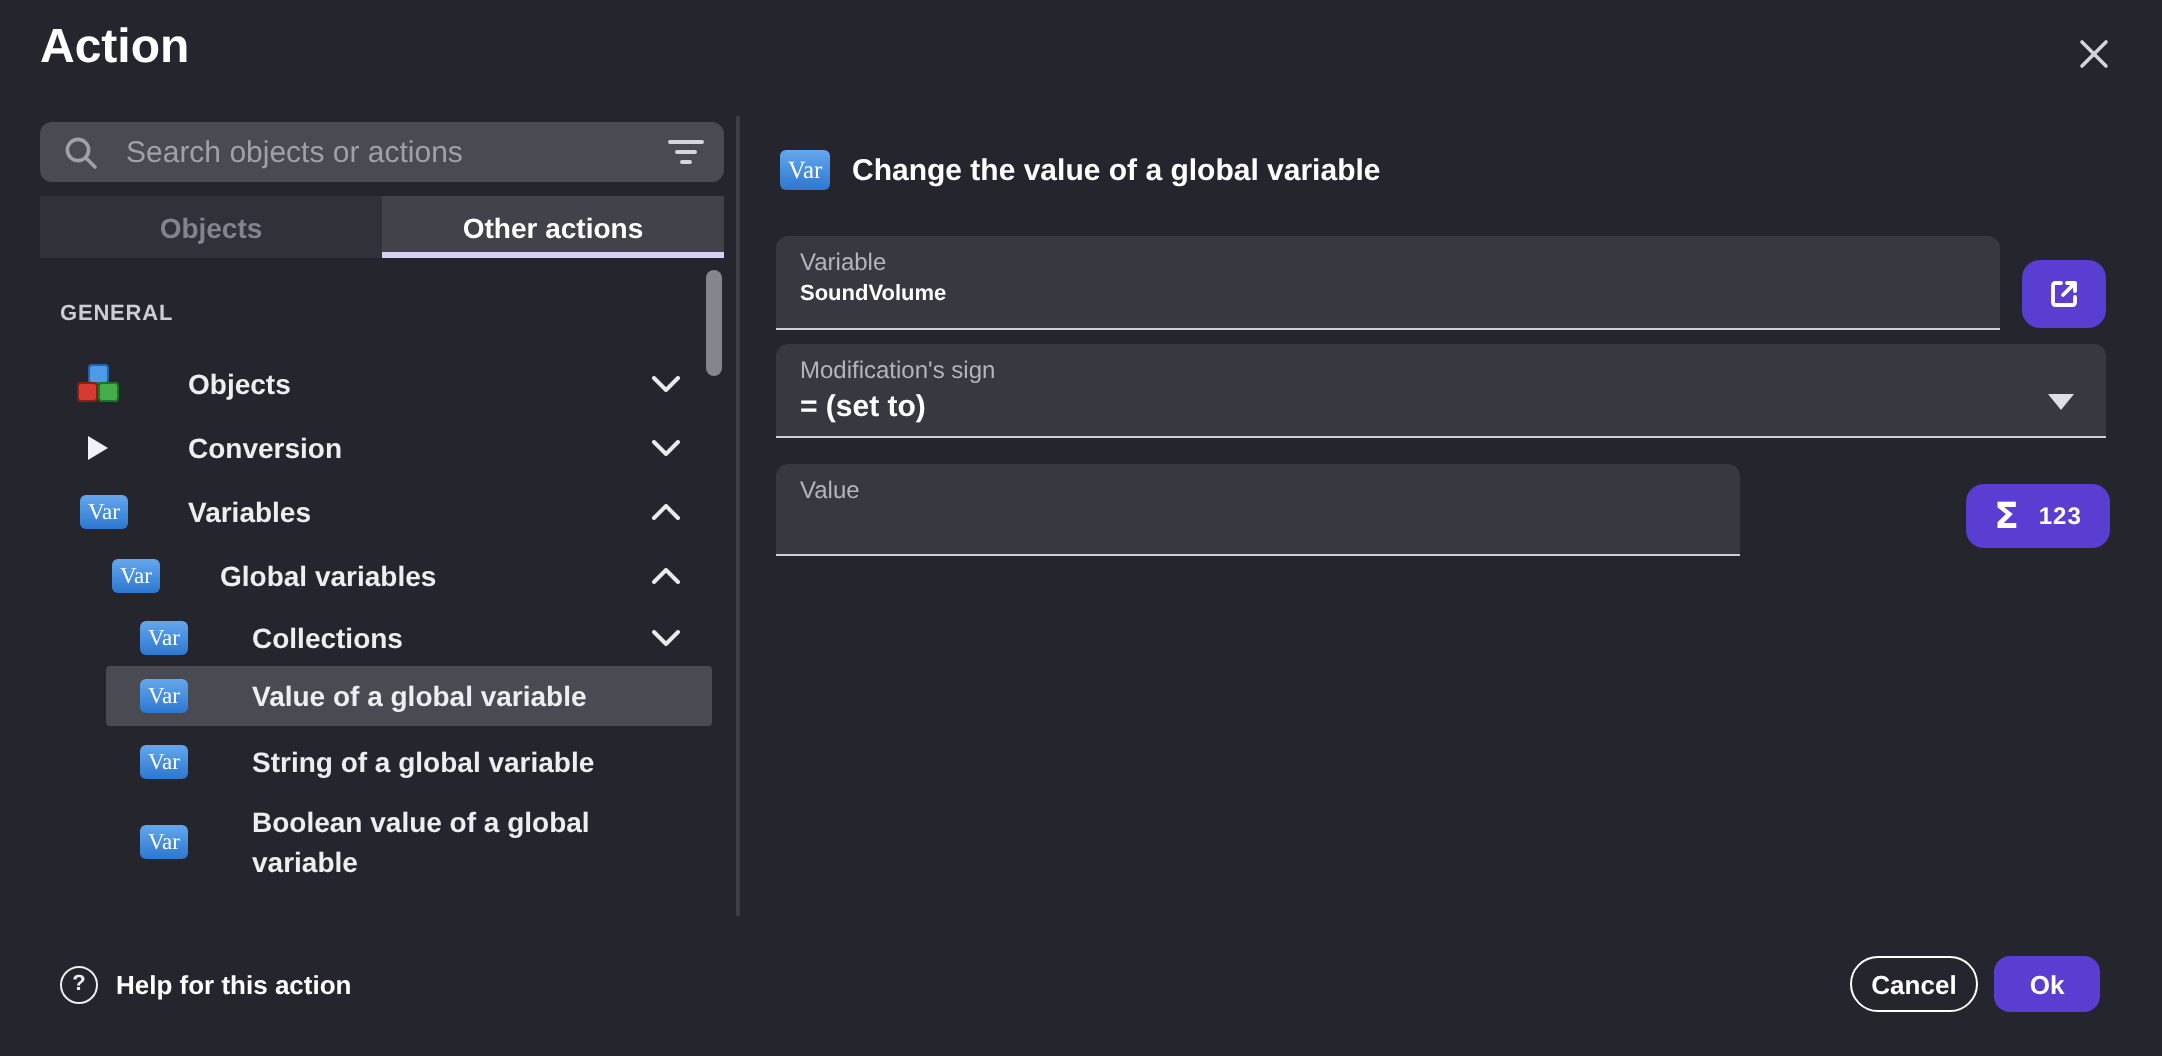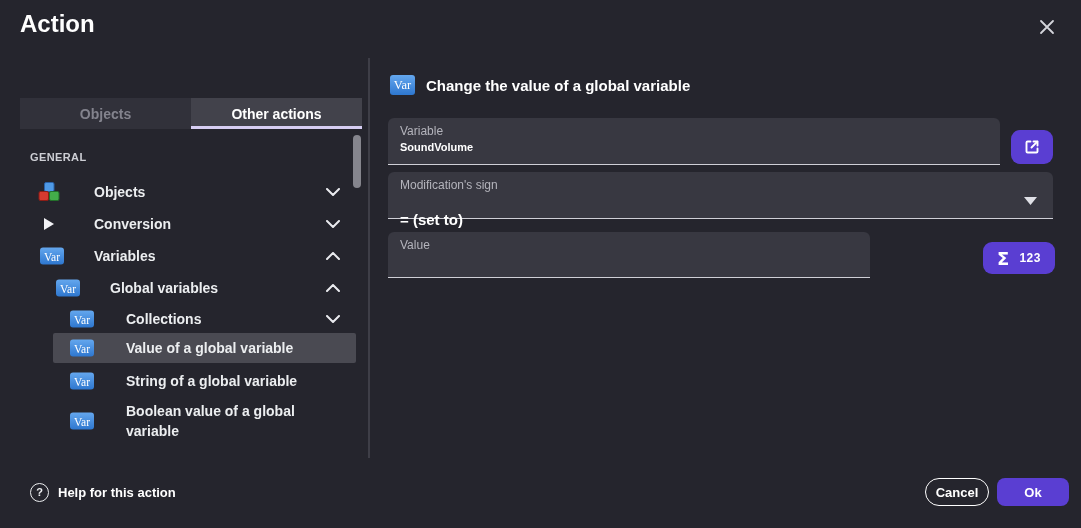--- a/index.html
+++ b/index.html
@@ -39,50 +39,60 @@
   .divider{position:absolute;left:368px;top:58px;width:2px;height:400px;background:#3e3e47;}
 
   
   .heading-badge{position:absolute;left:390px;top:75px;}
   .heading{position:absolute;left:426px;top:75px;height:20px;display:flex;align-items:center;font-size:15px;font-weight:700;color:#fff;}
 
   .field{position:absolute;background:var(--surface);border-radius:6px 6px 0 0;border-bottom:1.5px solid #cfcfd6;padding:6px 12px 0 12px;cursor:text;}
   .flabel{font-size:12px;color:#b4b4bc;}
   .field input{display:block;background:transparent;border:none;outline:none;color:#fff;font-size:11px;font-weight:700;margin-top:3px;width:100%;}
   .field input.mono{font-family:"DejaVu Sans Mono",monospace;font-weight:400;color:#edeef0;}
-  .fvalue{font-size:15px;font-weight:700;color:#fff;margin-top:19px;}
+  .fvalue{font-size:15px;font-weight:700;color:#fff;margin-top:3px;}
   .caret{position:absolute;right:16px;top:25px;display:flex;}
 
   .icon-btn{position:absolute;background:var(--accent);border:none;border-radius:9px;display:flex;align-items:center;justify-content:center;cursor:pointer;}
   .btn-open{left:1011px;top:130px;width:42px;height:34px;}
   .btn-sigma{left:983px;top:242px;width:72px;height:32px;gap:10px;}
   .sigma{font-size:18px;font-weight:700;color:#fff;font-family:"DejaVu Sans",sans-serif;}
   .num123{font-size:12px;font-weight:700;color:#fff;letter-spacing:.5px;}
 
   
   .help{position:absolute;left:30px;top:478px;height:28px;display:flex;align-items:center;gap:9px;cursor:pointer;}
   .qcircle{width:19px;height:19px;border:1.7px solid #eceef0;border-radius:50%;display:flex;align-items:center;justify-content:center;font-size:11px;font-weight:700;color:#eceef0;}
   .help-label{font-size:13px;font-weight:700;color:#fff;}
   .btn{position:absolute;top:478px;height:28px;display:flex;align-items:center;justify-content:center;font-size:13px;font-weight:700;color:#fff;cursor:pointer;}
   .btn-cancel{left:925px;width:64px;background:transparent;border:1.5px solid #fff;border-radius:14px;}
-  .btn-ok{left:997px;width:72px;background:var(--accent);border:none;border-radius:8px;}
+  .btn-ok{left:997px;width:53px;background:var(--accent);border:none;border-radius:8px;}
 </style>
 </head>
 <body>
 
 <div class="dialog">
 
   <div class="title">Action</div>
 
   <div class="close-btn">
     <svg width="18" height="18" viewBox="0 0 18 18">
         <path d="M3 3l12 12M15 3L3 15" stroke="#d4d5db" stroke-width="1.8" stroke-linecap="round"></path>
       </svg>
   </div>
 
+  <div class="search">
+    <svg width="17" height="17" viewBox="0 0 17 17">
+        <circle cx="7" cy="7" r="5.3" fill="none" stroke="#9fa0a8" stroke-width="1.8"></circle>
+        <path d="M11 11l4.5 4.5" stroke="#9fa0a8" stroke-width="1.8" stroke-linecap="round"></path>
+      </svg>
+    <input type="text" placeholder="Search objects or actions" style="">
+    <svg width="18" height="14" viewBox="0 0 18 14" style="cursor:pointer">
+        <path d="M1 2h16M4.5 7h9M7 12h4" stroke="#d5d6dc" stroke-width="2" stroke-linecap="round"></path>
+      </svg>
+  </div>
 
   <div class="tabs">
     <div class="tab inactive">
         <span>Objects</span>
       </div>
     <div class="tab active">
         <span>Other actions</span>
         <div class="underline"></div>
       </div>
   </div>

